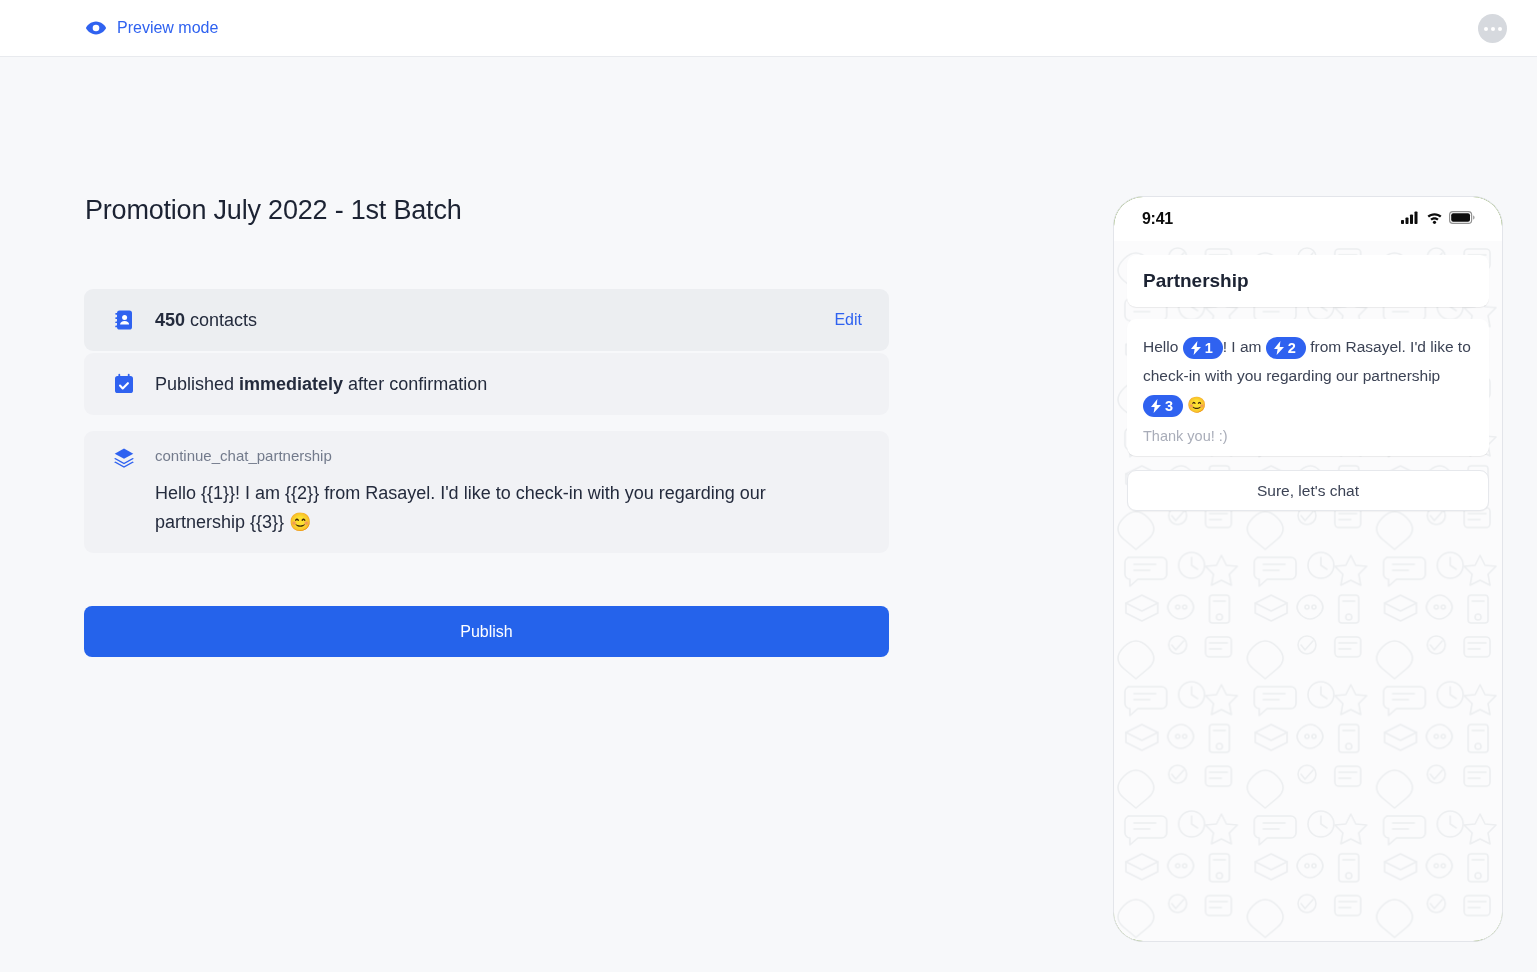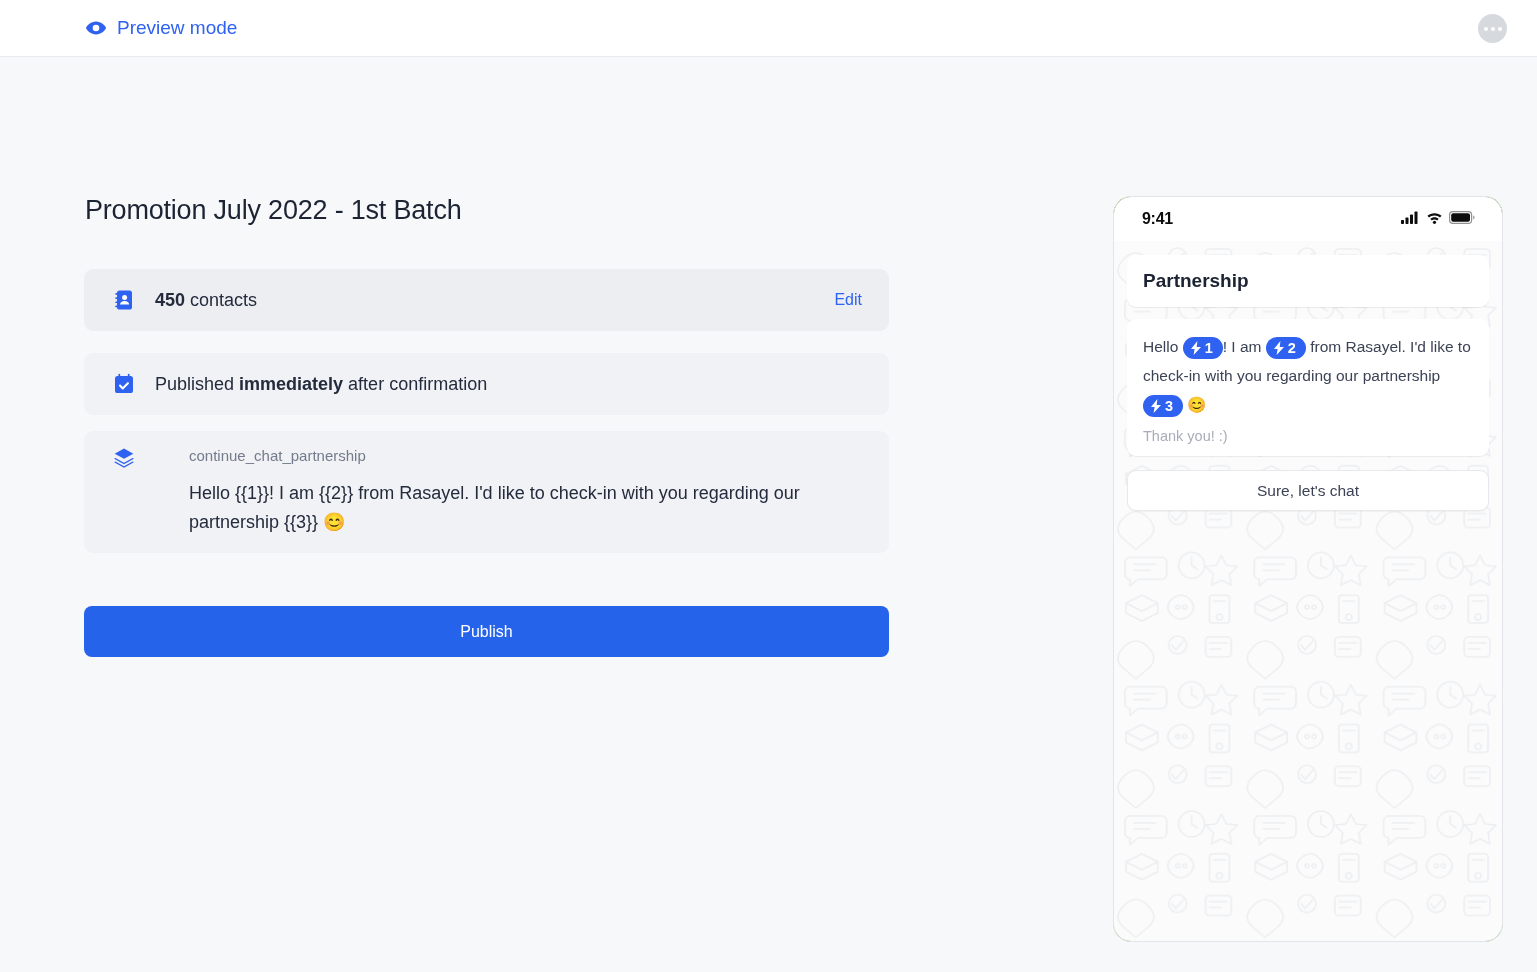--- a/index.html
+++ b/index.html
@@ -15,21 +15,21 @@
     position: absolute; top: 0; left: 0;
     width: 1537px; height: 57px;
     background: #ffffff;
     border-bottom: 1px solid #e8eaee;
     display: flex; align-items: center;
   }
   .preview-mode {
     display: flex; align-items: center; gap: 10px;
     margin-left: 85px;
     color: #2f62f0;
-    font-size: 19px;
+    font-size: 16px;
     cursor: pointer;
   }
   .eye-icon { width: 22px; height: 22px; display: block; }
   .more-btn {
     position: absolute; right: 30px; top: 14px;
     width: 29px; height: 29px; border-radius: 50%;
     background: #d6d9de;
     display: flex; align-items: center; justify-content: center;
     gap: 3px; cursor: pointer;
   }
@@ -43,23 +43,23 @@
     font-size: 27px; color: #1c2333; font-weight: 400;
     letter-spacing: -0.2px;
   }
 
   .card {
     position: absolute; left: 84px; width: 805px;
     background: #eceef1;
     border-radius: 9px;
     display: flex; align-items: flex-start;
   }
-  .card.contacts { top: 212px; height: 62px; align-items: center; }
+  .card.contacts { top: 232px; height: 62px; align-items: center; }
   .card.schedule { top: 296px; height: 62px; align-items: center; background: #f1f2f5; }
-  .card.template { top: 374px; height: 122px; background: #f1f2f5; padding-top: 15px; gap: 34px; }
+  .card.template { top: 374px; height: 122px; background: #f1f2f5; padding-top: 15px; }
 
   .card-icon { width: 24px; height: 24px; margin-left: 28px; flex: 0 0 auto; }
   .card-body { margin-left: 19px; }
 
   .contacts-text { font-size: 18px; color: #242b3d; }
   .contacts-text b { font-weight: 700; }
   .edit-link {
     position: absolute; right: 27px; top: 50%; transform: translateY(-50%);
     color: #2f62f0; font-size: 16px; cursor: pointer;
   }
@@ -80,21 +80,21 @@
     font-family: "Liberation Sans", sans-serif;
     cursor: pointer;
   }
 
   
   .phone {
     position: absolute; left: 1113px; top: 139px;
     width: 390px; height: 746px;
     background: #4d7c0f;
     border: 1.5px solid #e3e5ea;
-    border-radius: 18px;
+    border-radius: 30px;
     overflow: hidden;
   }
   .status-bar {
     height: 44px; display: flex; align-items: center;
     justify-content: space-between; padding: 0 27px 0 28px;
     position: relative; z-index: 3; background: #ffffff;
   }
   .status-time { font-size: 16px; font-weight: 700; color: #0d0d0d; letter-spacing: -0.3px; }
   .status-icons { display: flex; align-items: center; gap: 6px; }
 

